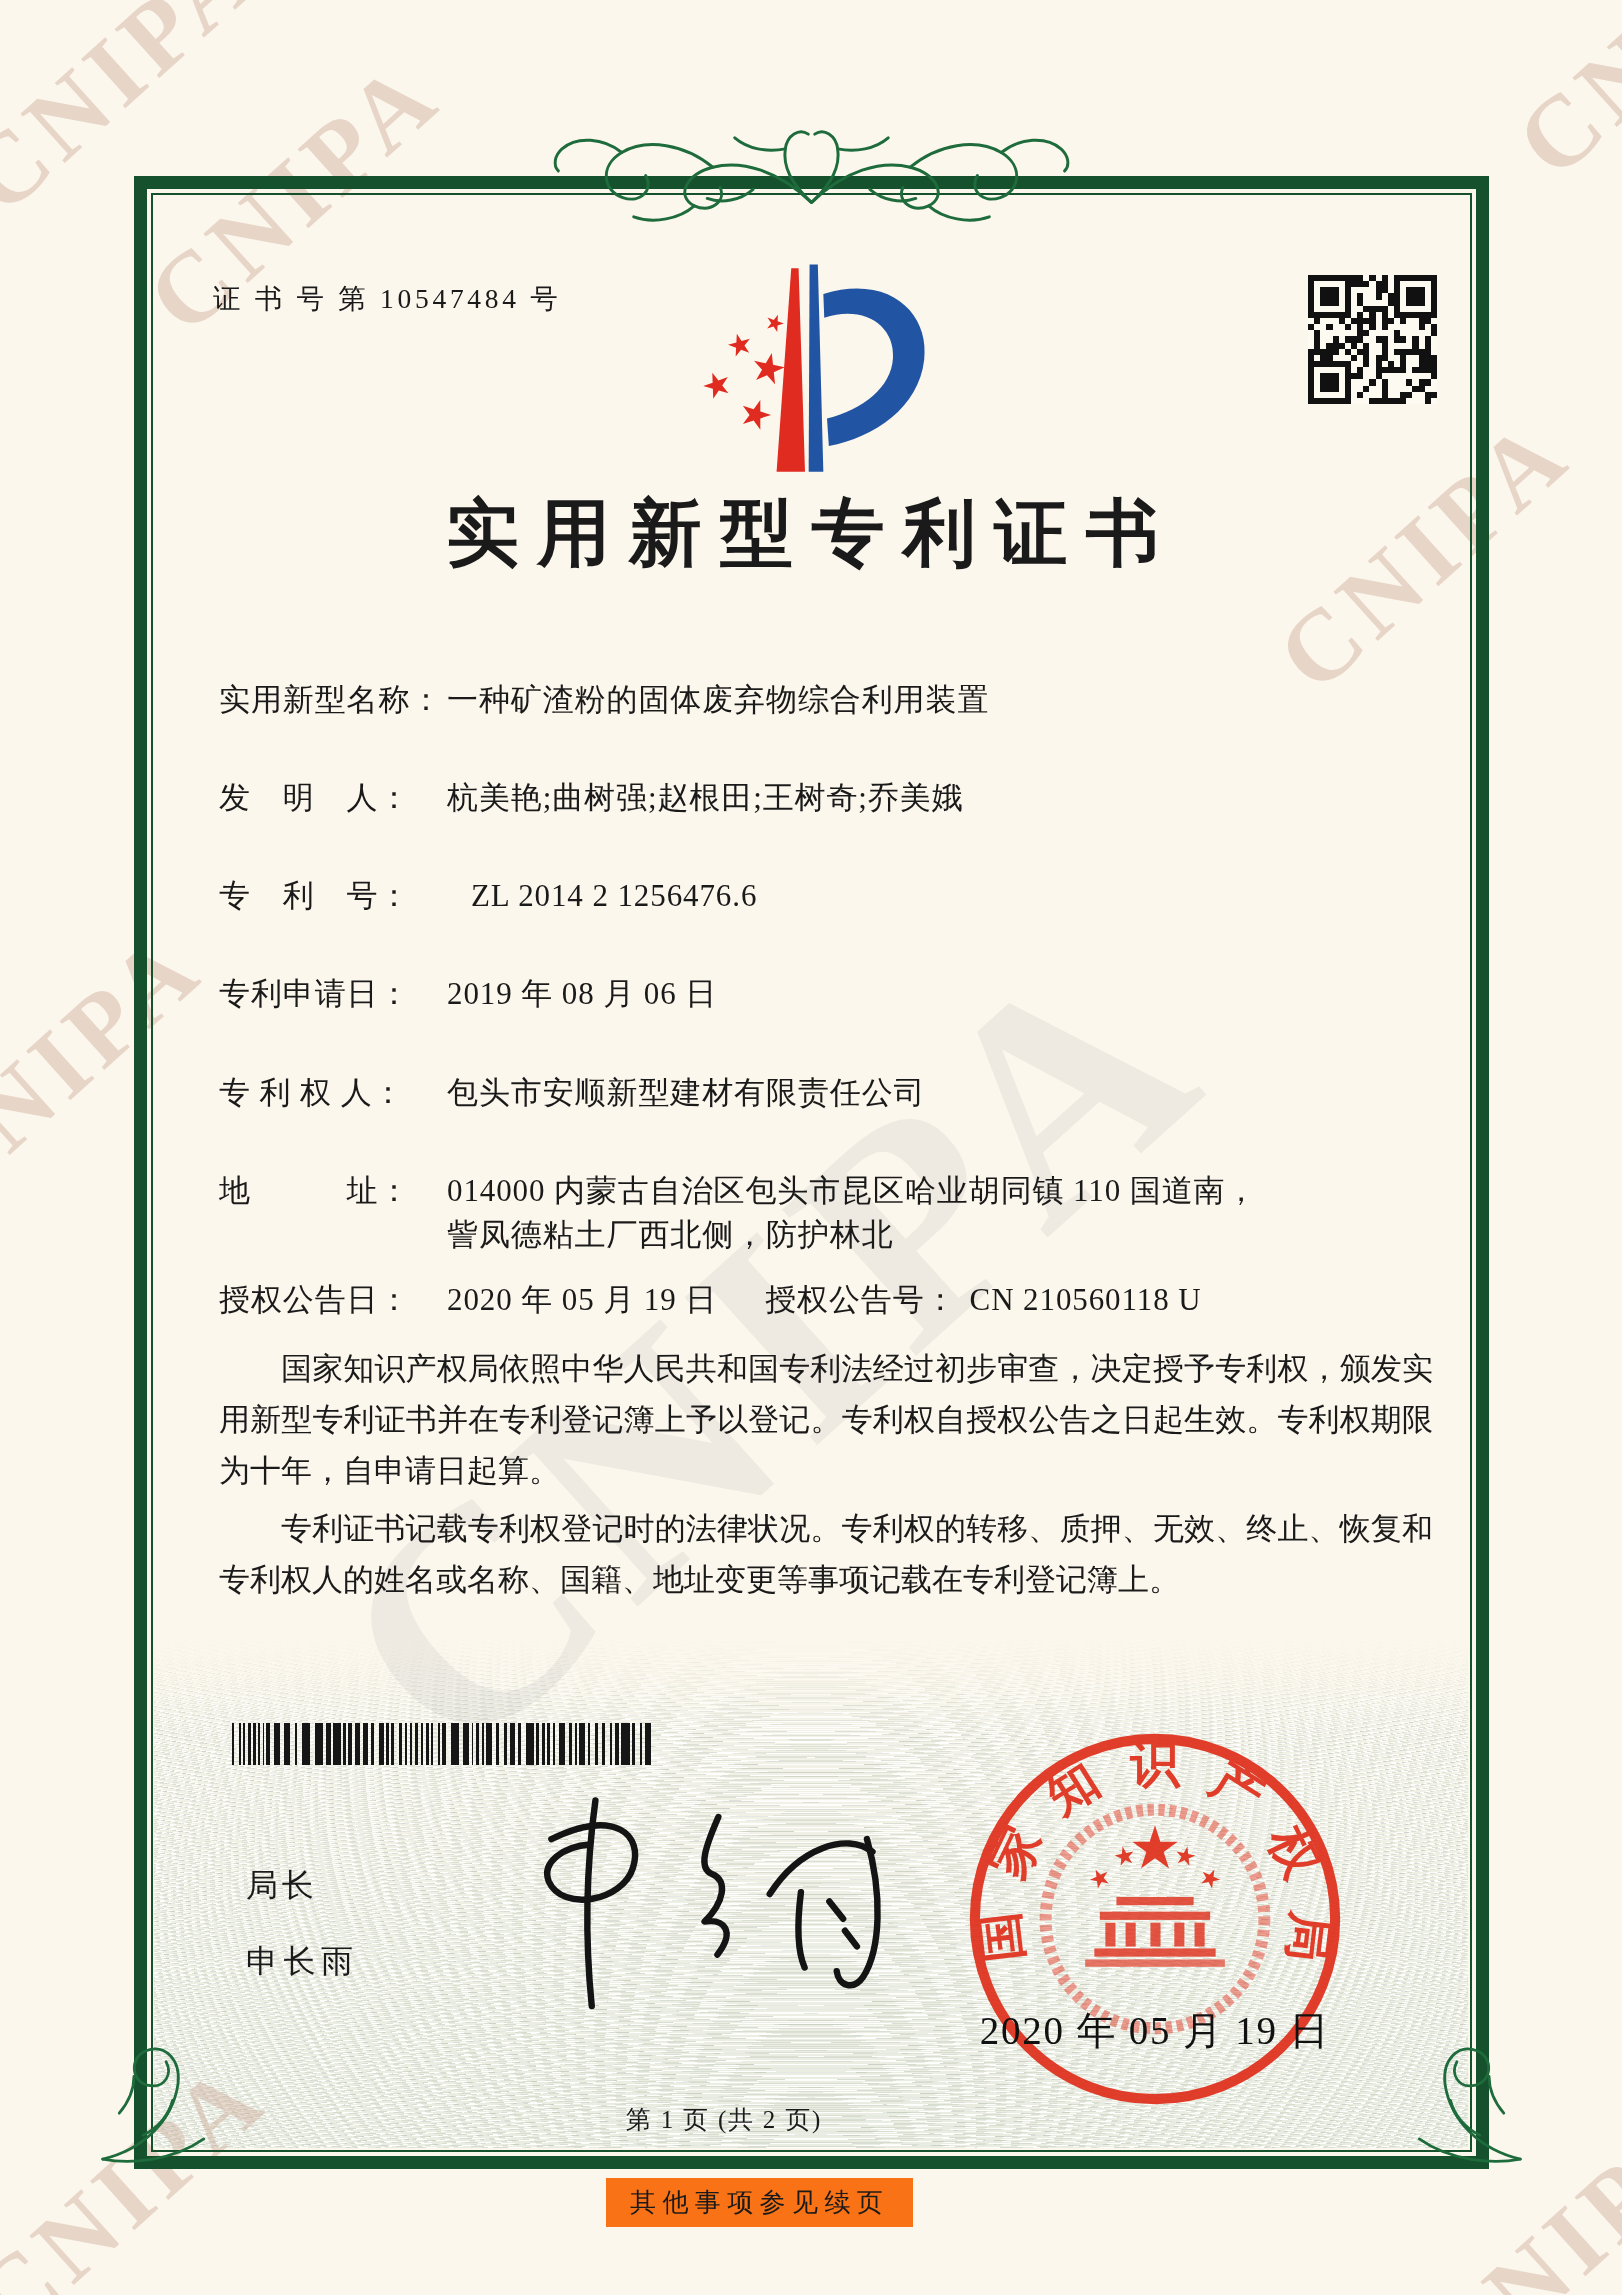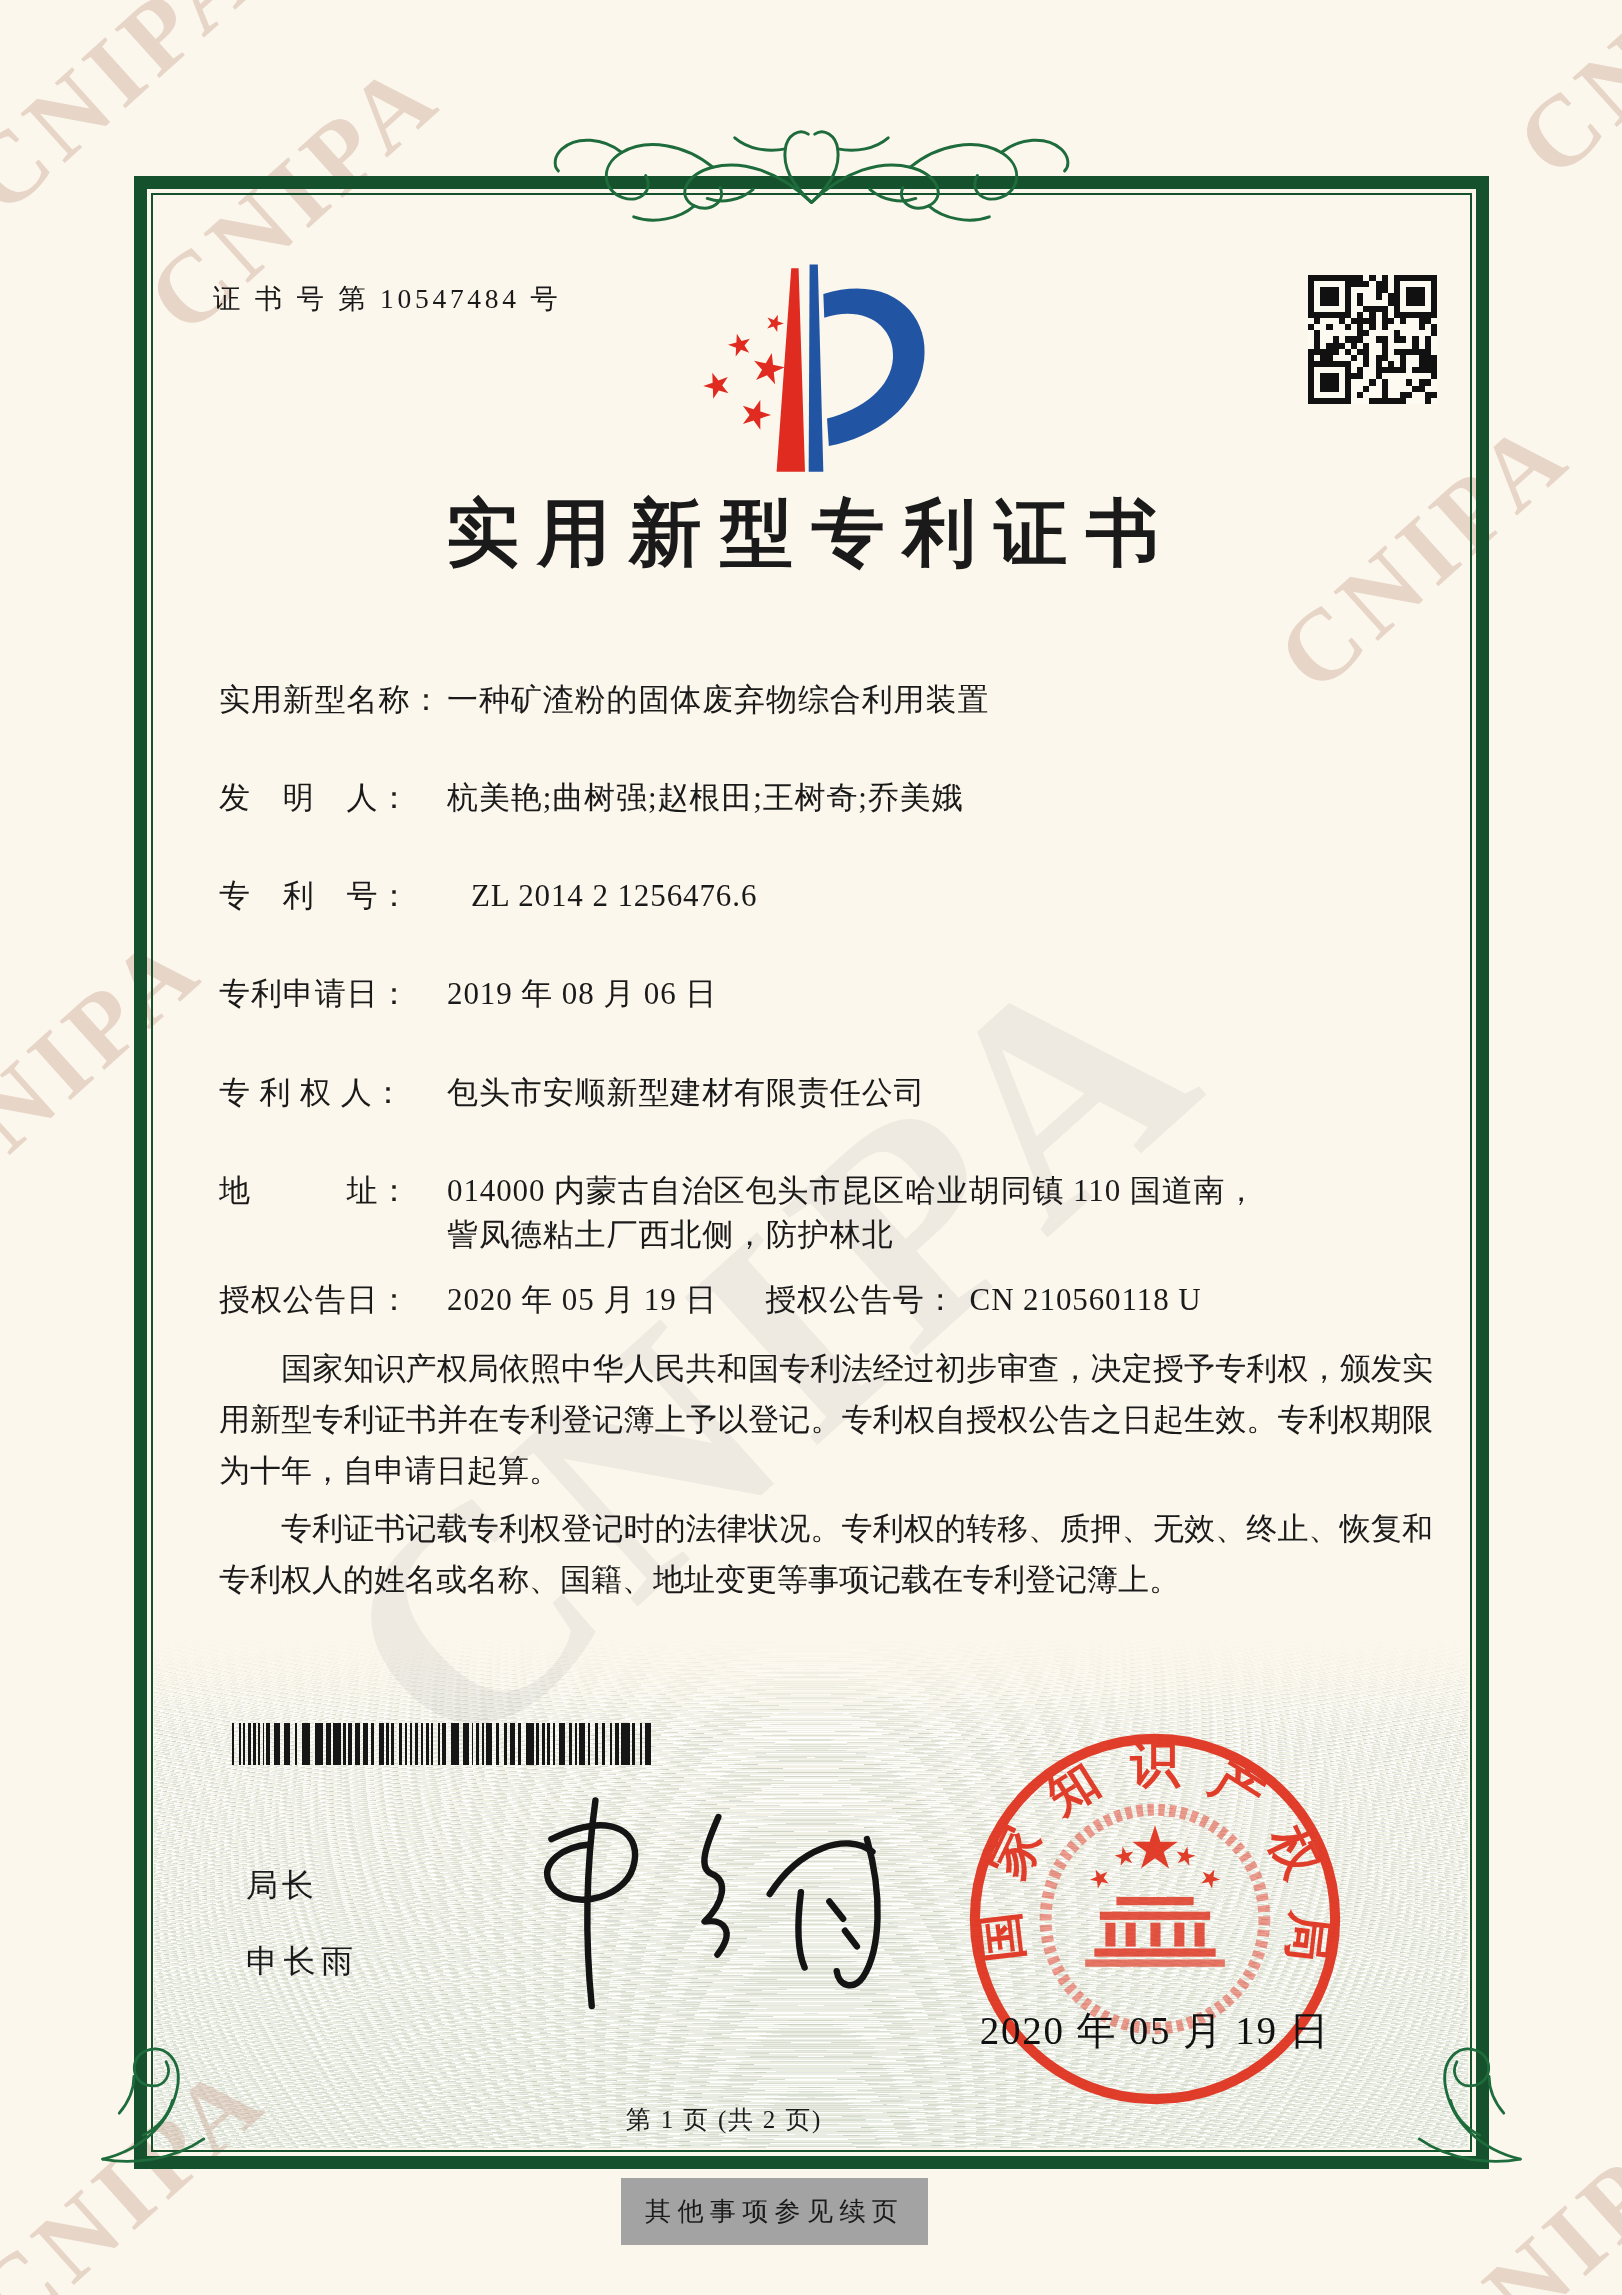--- a/index.html
+++ b/index.html
@@ -81,22 +81,22 @@
   .seal{position:absolute; left:962px; top:1726px; z-index:4;}
   .seal-date{
     position:absolute; left:962px; top:2004px; width:386px; z-index:5;
     text-align:center; font-size:39px; letter-spacing:1.8px; color:#111;
   }
   .page-num{
     position:absolute; left:154px; width:1314px; top:2103px; z-index:3;
     text-align:center; transform:translateX(-87px); font-size:25px; letter-spacing:1.8px;
   }
   .foot-note{
-    position:absolute; left:621px; top:2178px; z-index:3;
-    background:#a3a3a3; padding:16px 24px; font-size:26px; letter-spacing:6.4px;
+    position:absolute; left:606px; top:2178px; z-index:3;
+    background:#f97316; padding:7px 24px; font-size:26px; letter-spacing:6.4px;
   }
 </style>
 </head>
 <body>
 
 <div class="page">
 
   <div class="waveband"></div>
 
   <div class="wm wm1">CNIPA</div>

